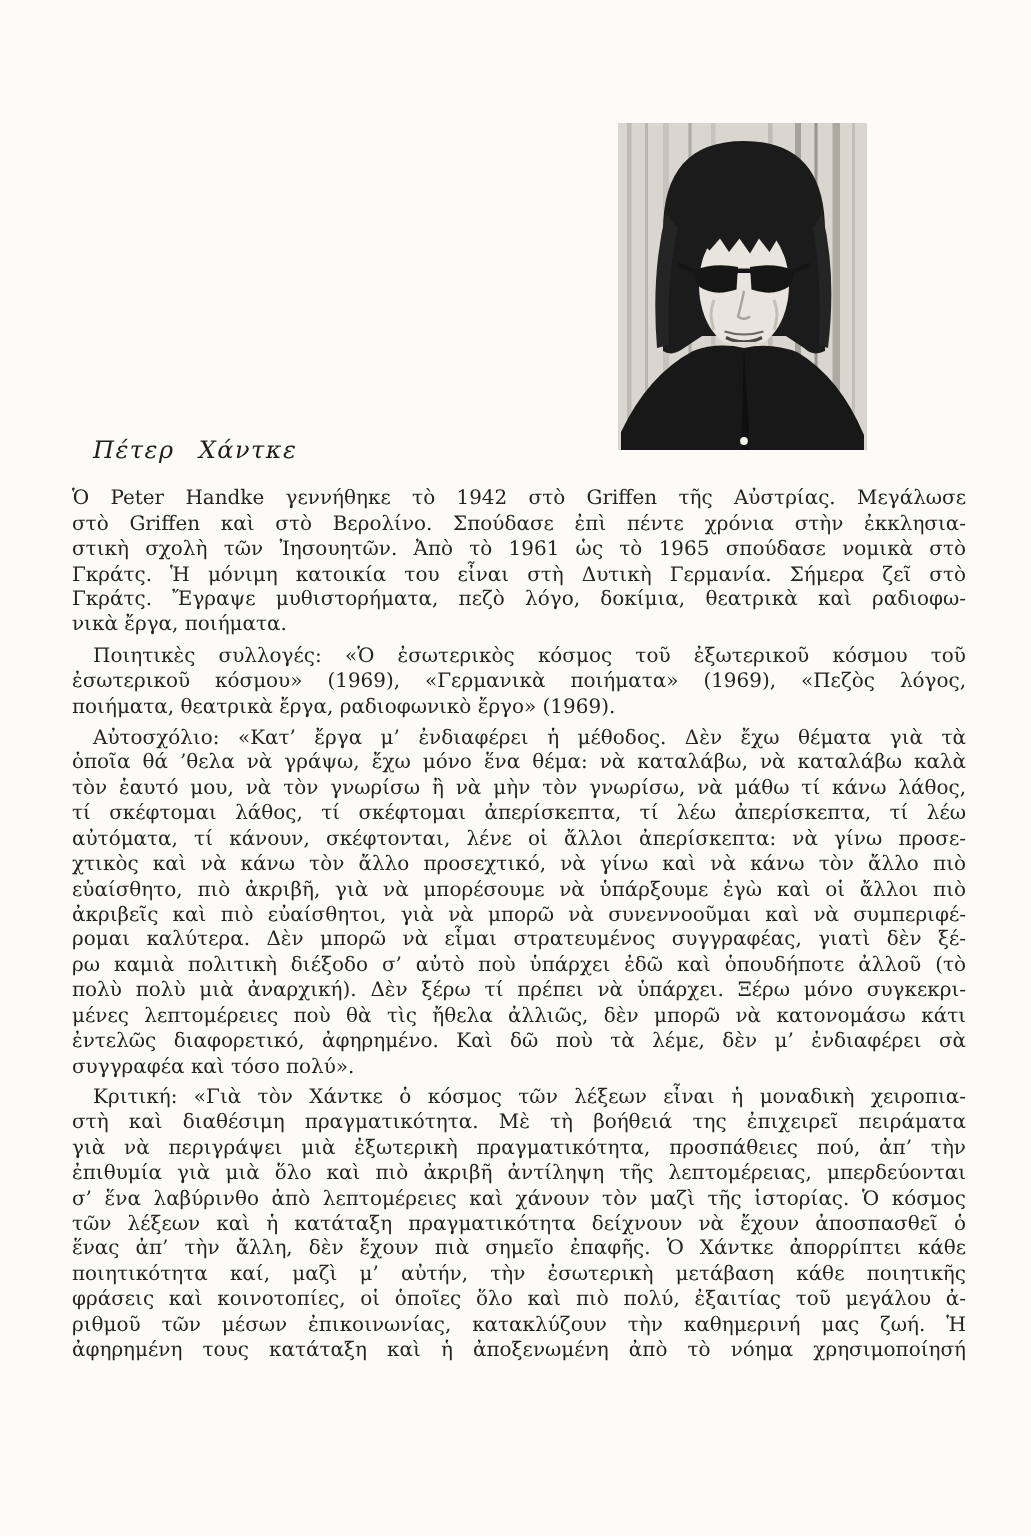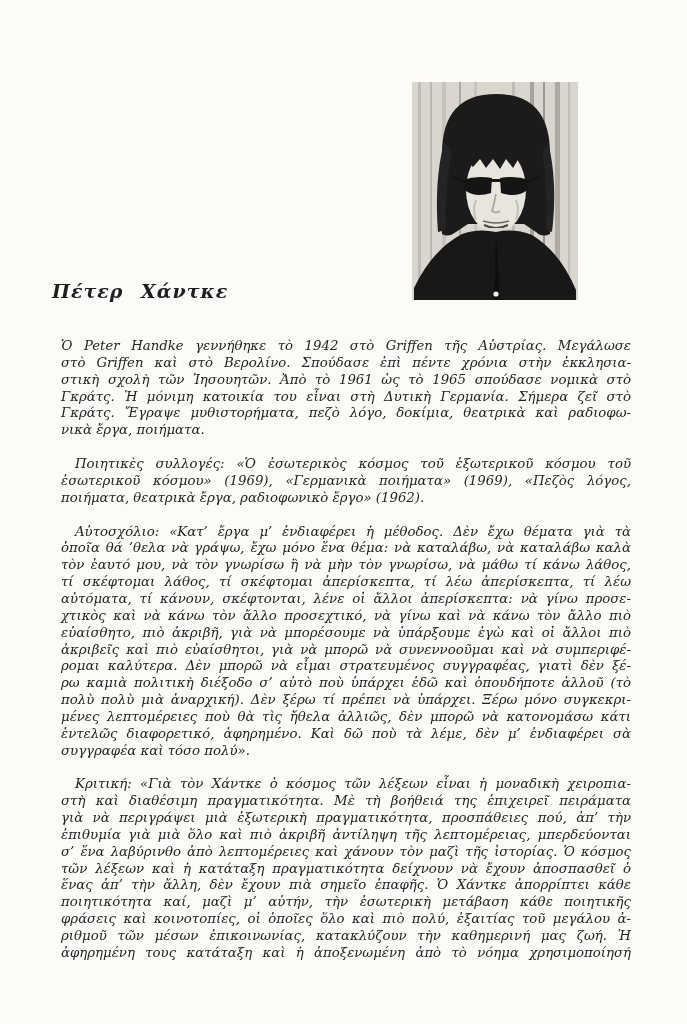--- a/index.html
+++ b/index.html
@@ -9,45 +9,45 @@
     height: 1024px;
     background: #fcfbf8;
     font-family: "DejaVu Serif", serif;
     color: #242424;
     overflow: hidden;
   }
   .heading {
     position: absolute;
     left: 44px;
     top: 272px;
-    margin: 8px;
-    font-size: 19px;
+    margin: 18px;
+    font-size: 16px;
     font-style: italic;
-    font-weight: bold;
+    font-weight: normal;
     letter-spacing: 1px;
     word-spacing: 10px;
     color: #1e1e1e;
   }
   .photo {
     position: absolute;
     left: 412px;
     top: 82px;
     width: 166px;
     height: 218px;
   }
   .photo svg { display: block; width: 100%; height: 100%; }
   .body-text {
     position: absolute;
     left: 44px;
     top: 321px;
     width: 604px;
     font-size: 13.3px;
     line-height: 16.85px;
   }
-  .para { margin: 17px; font-style: italic; }
+  .para { margin: 4px; }
   .line {
     text-align: justify;
     text-align-last: justify;
     white-space: normal;
   }
   .line.flush-end { text-align-last: left; }
   .line.first-indent { text-indent: 14px; }
 </style>
 </head>
 <body>
@@ -108,21 +108,21 @@
         <div class="line">Ὁ Peter Handke γεννήθηκε τὸ 1942 στὸ Griffen τῆς Αὐστρίας. Μεγάλωσε</div>
         <div class="line">στὸ Griffen καὶ στὸ Βερολίνο. Σπούδασε ἐπὶ πέντε χρόνια στὴν ἐκκλησια-</div>
         <div class="line">στικὴ σχολὴ τῶν Ἰησουητῶν. Ἀπὸ τὸ 1961 ὡς τὸ 1965 σπούδασε νομικὰ στὸ</div>
         <div class="line">Γκράτς. Ἡ μόνιμη κατοικία του εἶναι στὴ Δυτικὴ Γερμανία. Σήμερα ζεῖ στὸ</div>
         <div class="line">Γκράτς. Ἔγραψε μυθιστορήματα, πεζὸ λόγο, δοκίμια, θεατρικὰ καὶ ραδιοφω-</div>
         <div class="line flush-end">νικὰ ἔργα, ποιήματα.</div>
       </div>
       <div class="para">
         <div class="line first-indent">Ποιητικὲς συλλογές: «Ὁ ἐσωτερικὸς κόσμος τοῦ ἐξωτερικοῦ κόσμου τοῦ</div>
         <div class="line">ἐσωτερικοῦ κόσμου» (1969), «Γερμανικὰ ποιήματα» (1969), «Πεζὸς λόγος,</div>
-        <div class="line flush-end">ποιήματα, θεατρικὰ ἔργα, ραδιοφωνικὸ ἔργο» (1962).</div>
+        <div class="line flush-end">ποιήματα, θεατρικὰ ἔργα, ραδιοφωνικὸ ἔργο» (1969).</div>
       </div>
       <div class="para">
         <div class="line first-indent">Αὐτοσχόλιο: «Κατ’ ἔργα μ’ ἐνδιαφέρει ἡ μέθοδος. Δὲν ἔχω θέματα γιὰ τὰ</div>
         <div class="line">ὁποῖα θά ’θελα νὰ γράψω, ἔχω μόνο ἕνα θέμα: νὰ καταλάβω, νὰ καταλάβω καλὰ</div>
         <div class="line">τὸν ἑαυτό μου, νὰ τὸν γνωρίσω ἢ νὰ μὴν τὸν γνωρίσω, νὰ μάθω τί κάνω λάθος,</div>
         <div class="line">τί σκέφτομαι λάθος, τί σκέφτομαι ἀπερίσκεπτα, τί λέω ἀπερίσκεπτα, τί λέω</div>
         <div class="line">αὐτόματα, τί κάνουν, σκέφτονται, λένε οἱ ἄλλοι ἀπερίσκεπτα: νὰ γίνω προσε-</div>
         <div class="line">χτικὸς καὶ νὰ κάνω τὸν ἄλλο προσεχτικό, νὰ γίνω καὶ νὰ κάνω τὸν ἄλλο πιὸ</div>
         <div class="line">εὐαίσθητο, πιὸ ἀκριβῆ, γιὰ νὰ μπορέσουμε νὰ ὑπάρξουμε ἐγὼ καὶ οἱ ἄλλοι πιὸ</div>
         <div class="line">ἀκριβεῖς καὶ πιὸ εὐαίσθητοι, γιὰ νὰ μπορῶ νὰ συνεννοοῦμαι καὶ νὰ συμπεριφέ-</div>

